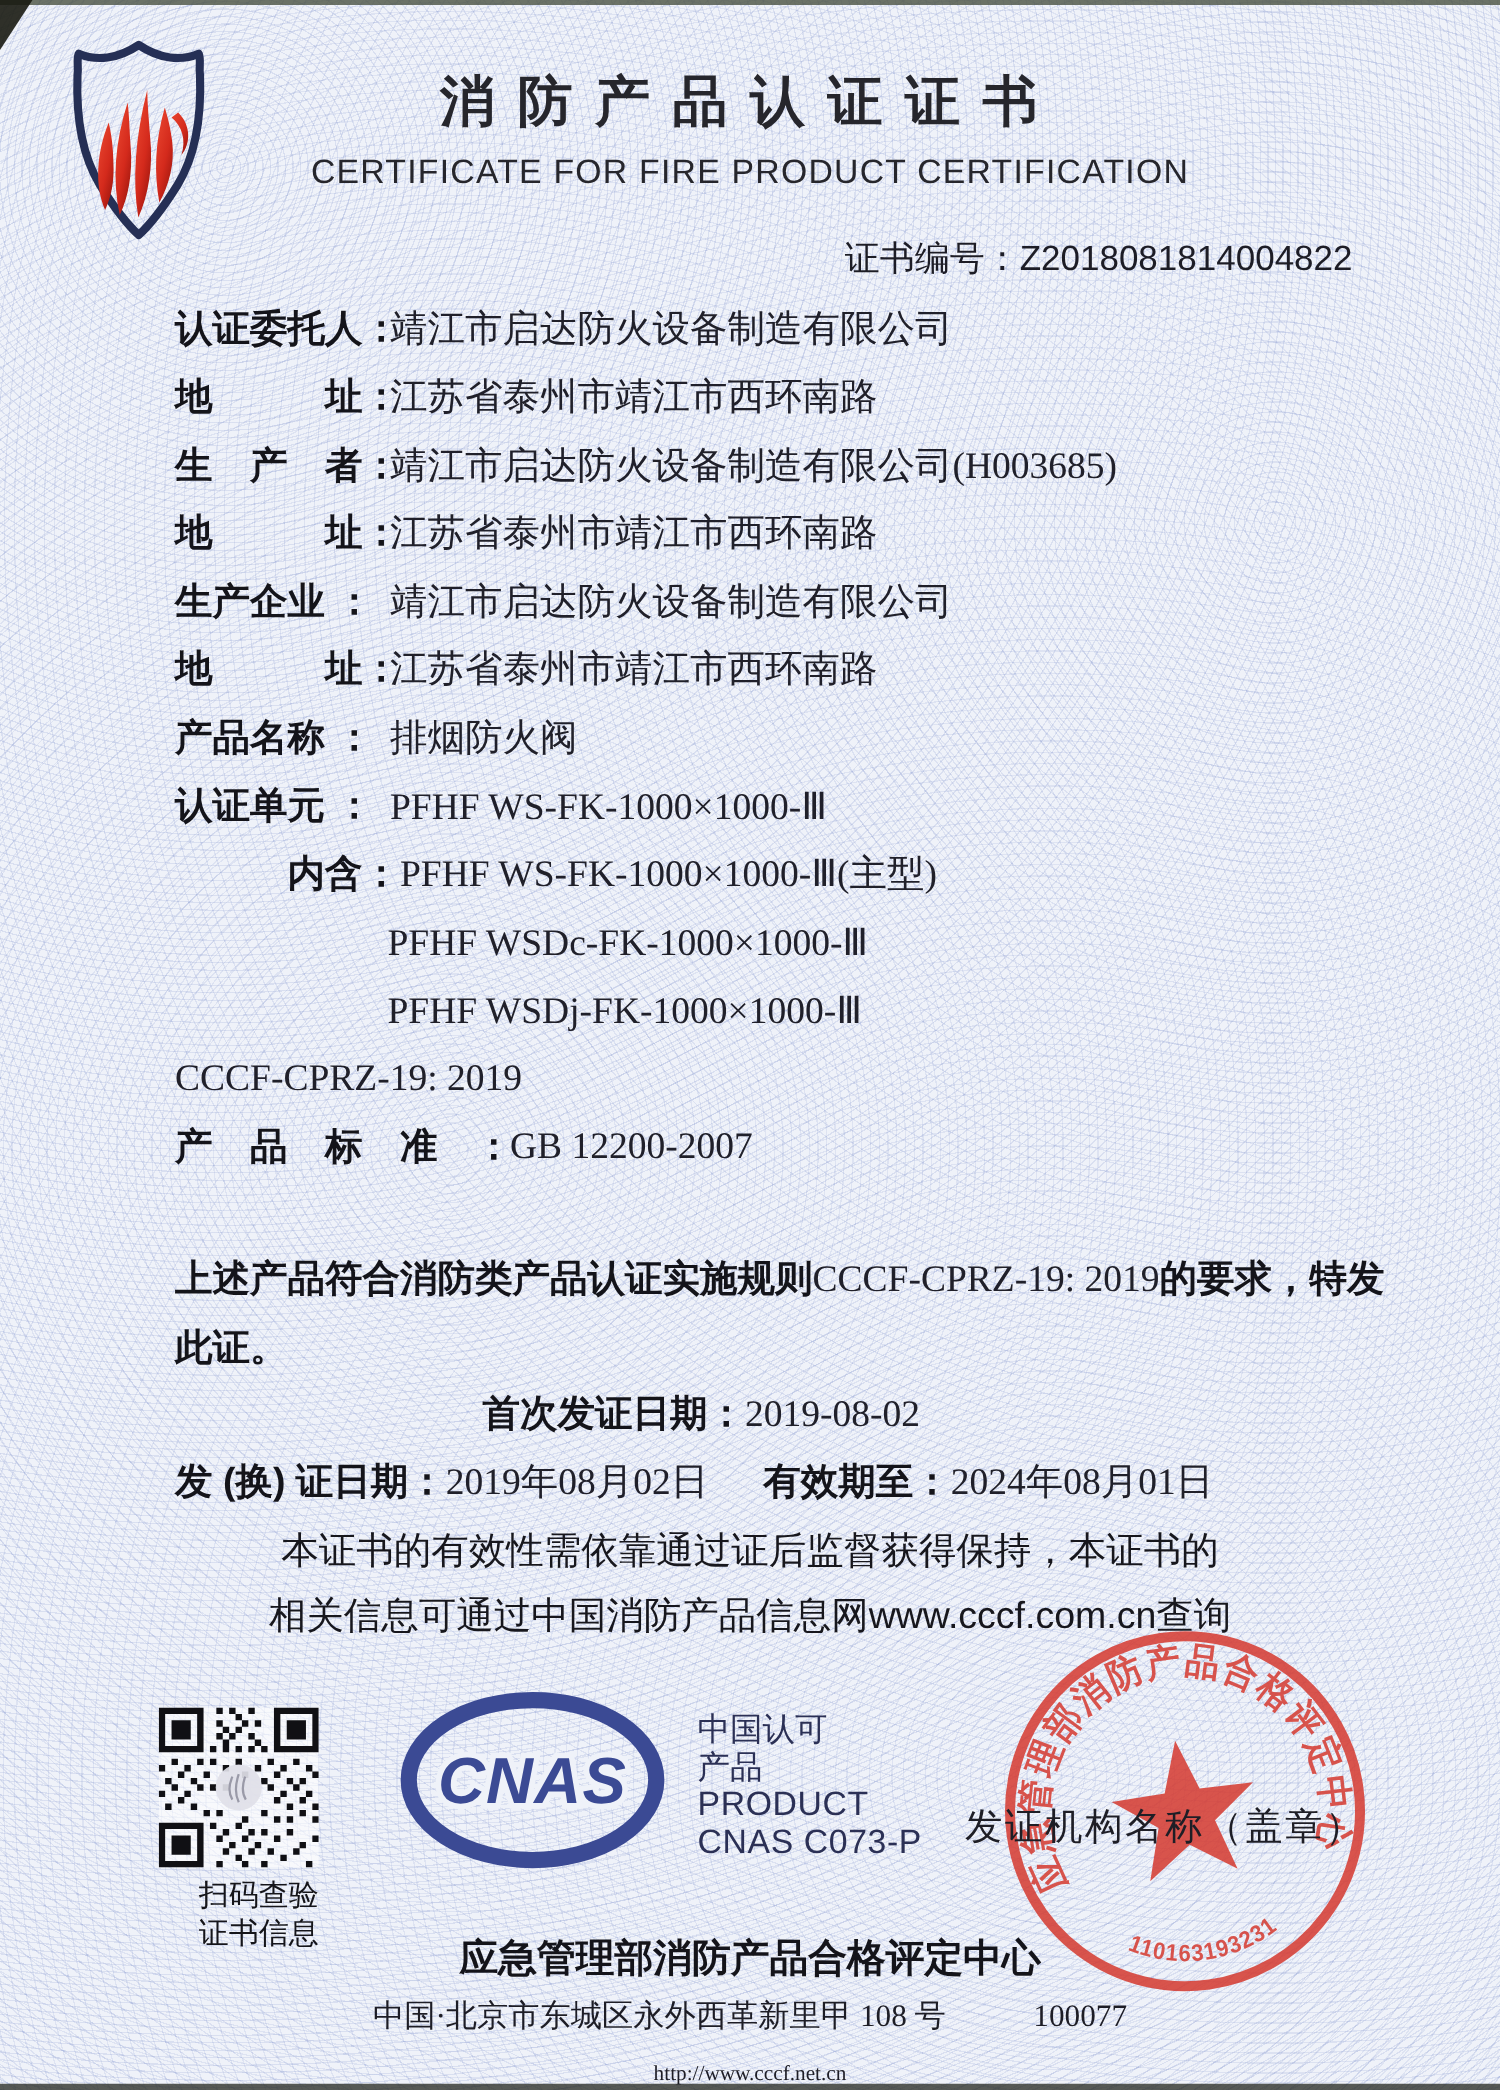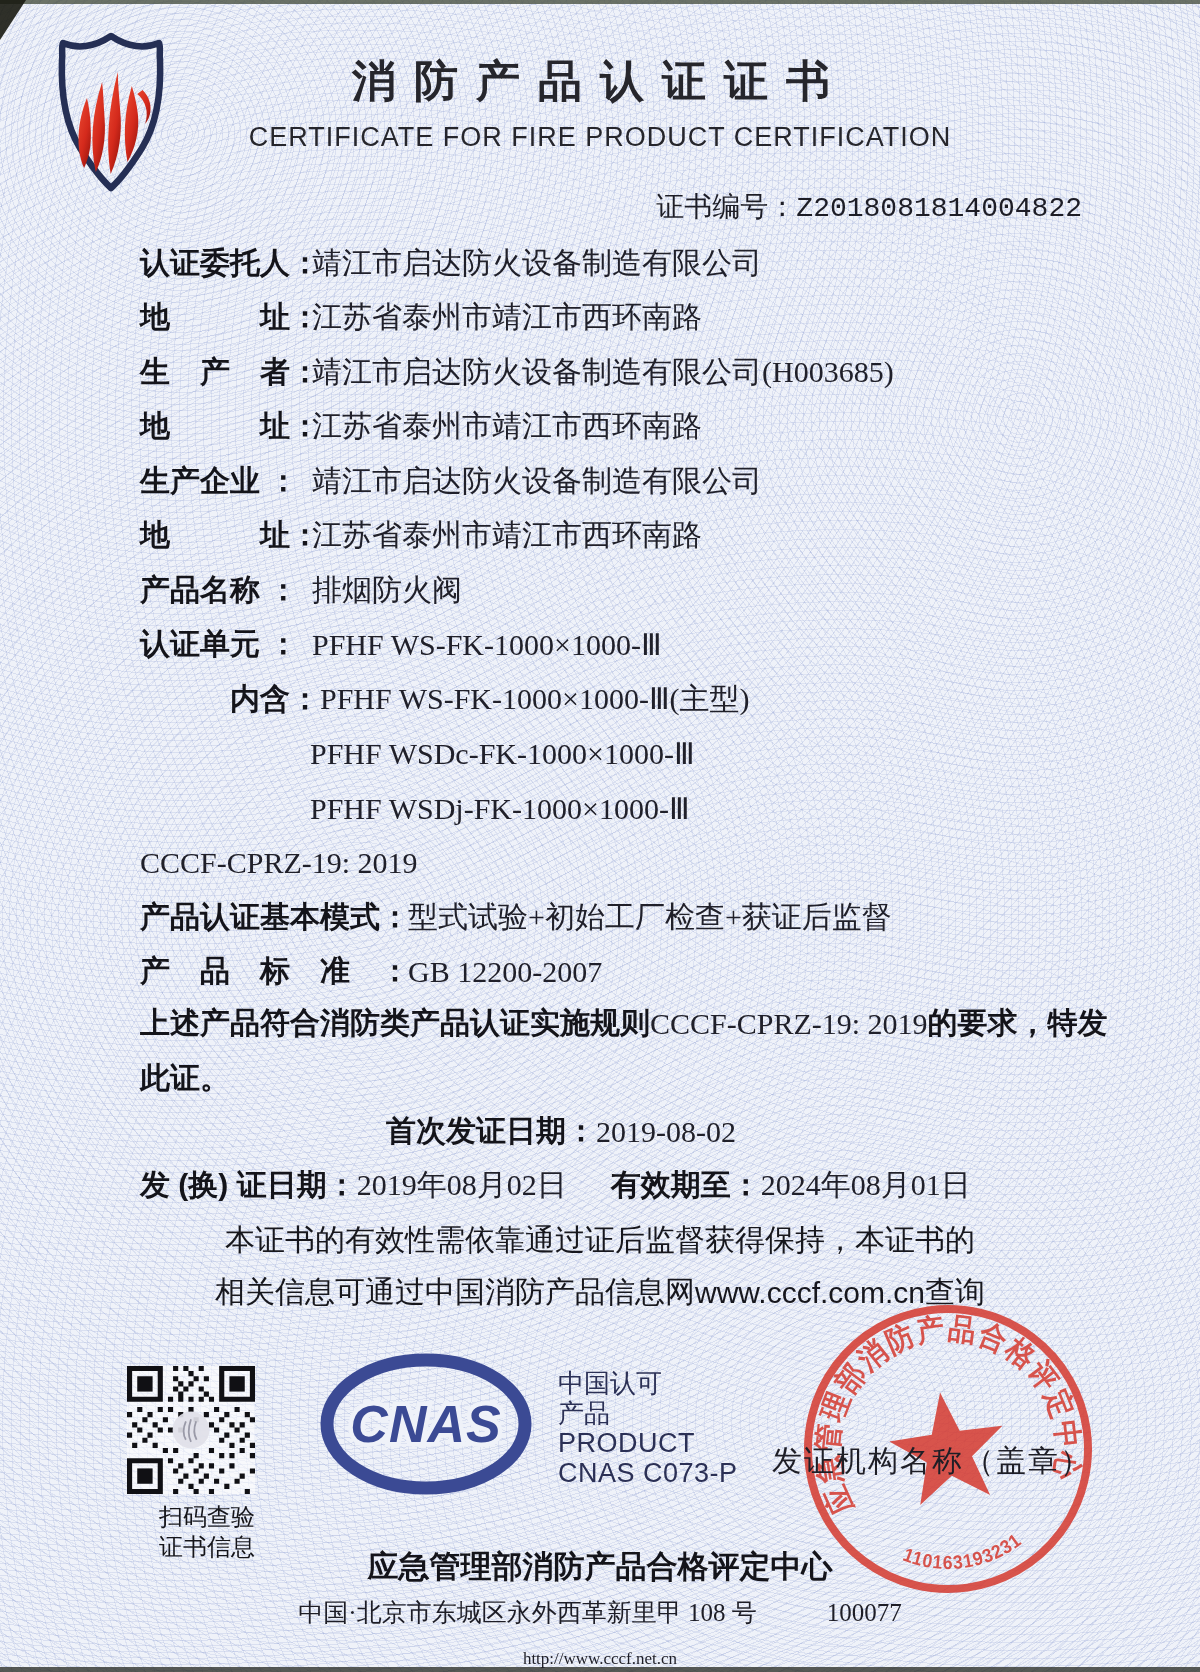--- a/index.html
+++ b/index.html
@@ -20,21 +20,21 @@
   
   .edge-top{position:absolute;left:0;top:0;width:100%;height:4px;background:#4a5142;opacity:.8;}
   .corner-tl{position:absolute;left:0;top:0;width:0;height:0;border-top:40px solid #191b12;border-right:26px solid transparent;opacity:.9;}
   .edge-bottom{position:absolute;left:0;bottom:0;width:100%;height:5px;background:#23251d;opacity:.75;}
 
   .hdr-title{position:absolute;left:0;right:0;top:52px;text-align:center;
     font-size:44px;font-weight:700;letter-spacing:18px;color:#26262c;}
   .hdr-sub{position:absolute;left:0;right:0;top:122px;text-align:center;
     font-size:27px;font-weight:500;letter-spacing:1px;color:#26262c;}
   .certno{position:absolute;right:118px;top:188px;font-size:28px;
-    font-family:Liberation Mono, monospace;color:#1d1d26;}
+    font-family:Liberation Sans, sans-serif;color:#1d1d26;}
 
   .fields{position:absolute;left:140px;top:236px;right:40px;}
   .frow{height:54.5px;display:flex;align-items:center;white-space:nowrap;}
   .flabel{display:inline-block;width:172px;flex:0 0 172px;font-size:30px;font-weight:700;color:#14141a;}
   .flabel.wide{width:268px;flex:0 0 268px;}
   .flabel.auto{width:auto;flex:0 0 auto;}
   .fvalue{font-size:30px;font-family:"Liberation Serif", serif;color:#20202a;}
   .indent1{padding-left:90px;}
   .indent2{padding-left:170px;}
 
@@ -137,24 +137,20 @@
     <div class="frow indent2">
         <span class="fvalue">PFHF WSDc-FK-1000×1000-Ⅲ</span>
       </div>
     <div class="frow indent2">
         <span class="fvalue">PFHF WSDj-FK-1000×1000-Ⅲ</span>
       </div>
     <div class="frow">
         <span class="fvalue">CCCF-CPRZ-19: 2019</span>
       </div>
     <div class="frow">
-        <span class="flabel wide">产品认证基本模式：</span>
-        <span class="fvalue">型式试验+初始工厂检查+获证后监督</span>
-      </div>
-    <div class="frow">
         <span class="flabel wide">产　品　标　准　：</span>
         <span class="fvalue">GB 12200-2007</span>
       </div>
   </div>
 
   <div class="line" style="top:996px;">
     <span class="b">上述产品符合消防类产品认证实施规则</span>
       <span class="v">CCCF-CPRZ-19: 2019</span>
       <span class="b">的要求，特发</span>
   </div>

